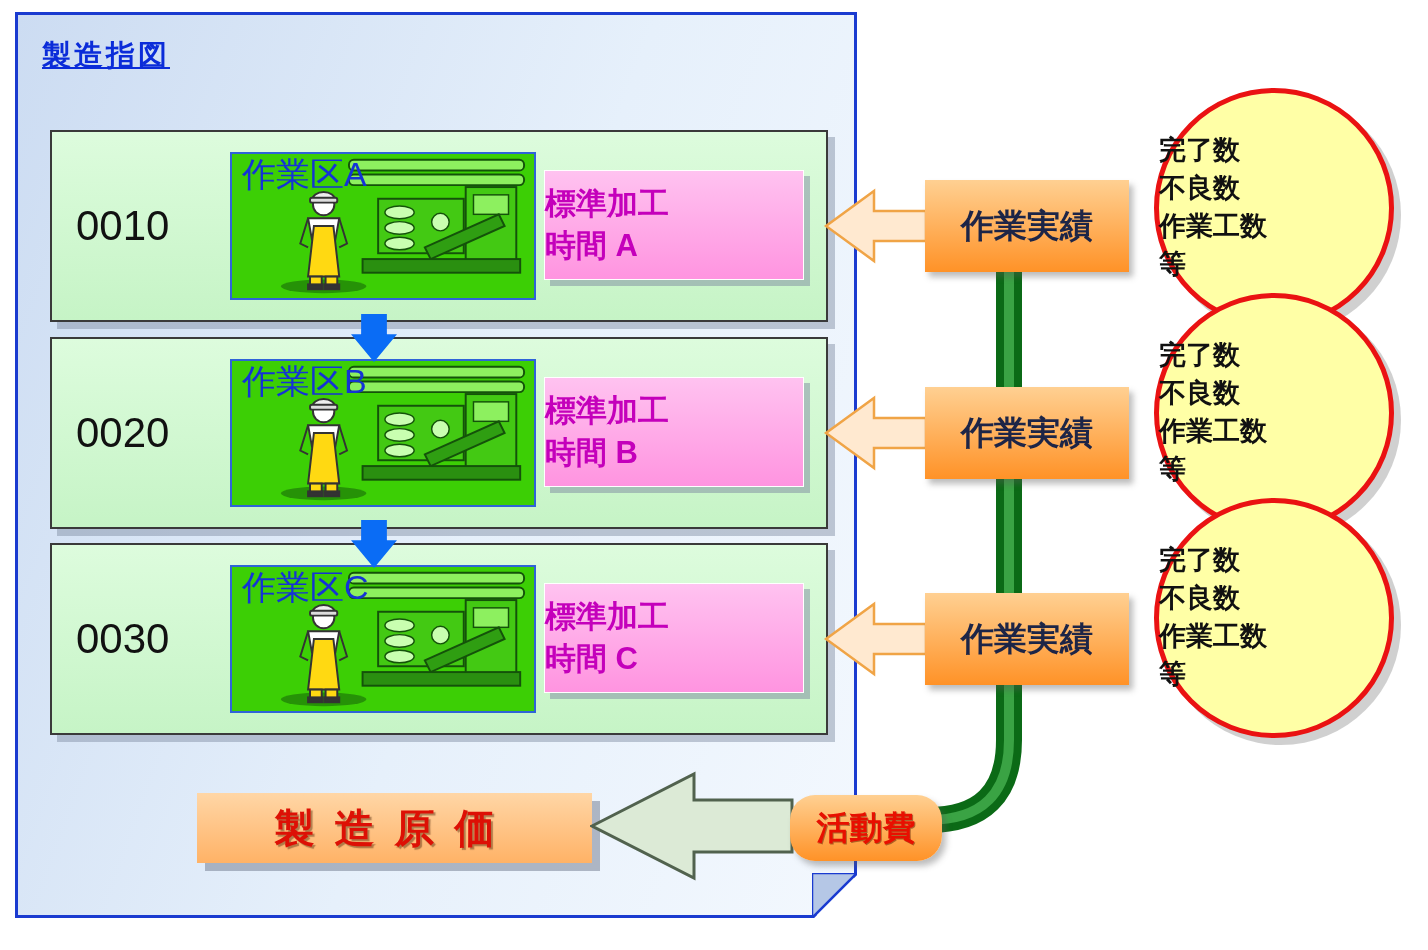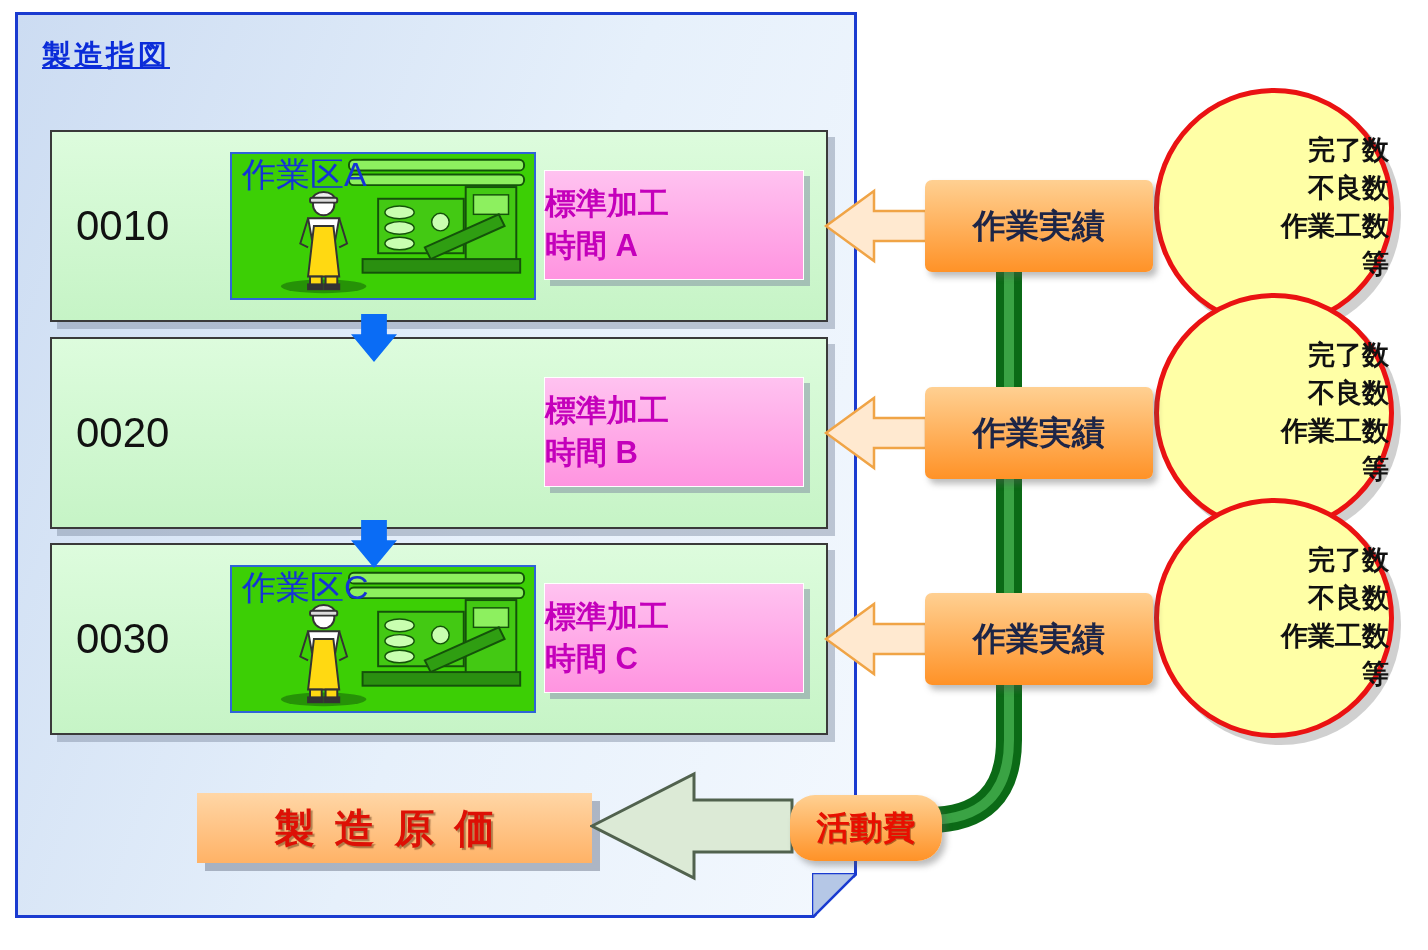--- a/index.html
+++ b/index.html
@@ -42,33 +42,32 @@
 
   .down-arrow {
     position:absolute; left:351px; width:46px; height:48px; background:#0a6cf5;
     clip-path:polygon(22% 0,78% 0,78% 42%,100% 42%,50% 100%,0 42%,22% 42%);
     z-index:3;
   }
 
   
   .feed-arrow { position:absolute; left:824px; z-index:4; }
   .result-box {
-    position:absolute; left:925px; width:228px; height:92px;
+    position:absolute; left:925px; width:204px; height:92px;
     background:linear-gradient(180deg,#ffd092,#ff9227);
     display:flex; align-items:center; justify-content:center;
     font-size:33px; font-weight:bold; color:#1d2547;
     box-shadow:4px 5px 6px rgba(90,90,90,.4);
     z-index:4;
-    border-radius:7px;
   }
   .bubble {
     position:absolute; left:1154px; width:240px; height:240px; border-radius:50%;
     background:#ffffa6; border:5px solid #ea1212;
     box-shadow:7px 7px 0 rgba(150,150,150,.45);
-    display:flex; flex-direction:column; align-items:flex-end; justify-content:center;
+    display:flex; flex-direction:column; align-items:flex-start; justify-content:center;
     font-size:27px; font-weight:bold; color:#111; line-height:1.4;
     z-index:2; text-align:center;
   }
   .pipe-svg { position:absolute; left:0; top:0; z-index:3; pointer-events:none; }
 
   
   .cost-box {
     position:absolute; left:197px; top:793px; width:395px; height:70px;
     background:linear-gradient(180deg,#ffd6a6,#ffb266);
     display:flex; align-items:center; justify-content:center;
@@ -147,20 +146,26 @@
         </svg>
     </div>
     <div class="std-box">
       <div>標準加工</div>
       <div>時間 A</div>
     </div>
   </div>
 
   <div class="op-row" style="top:337px">
     <div class="op-no">0020</div>
+    <div class="wc-box">
+      <div class="wc-label">作業区B</div>
+      <svg class="clipart" viewBox="0 0 306 148">
+          <use href="#machine"></use>
+        </svg>
+    </div>
     <div class="std-box">
       <div>標準加工</div>
       <div>時間 B</div>
     </div>
   </div>
 
   <div class="op-row" style="top:543px">
     <div class="op-no">0030</div>
     <div class="wc-box">
       <div class="wc-label">作業区C</div>

